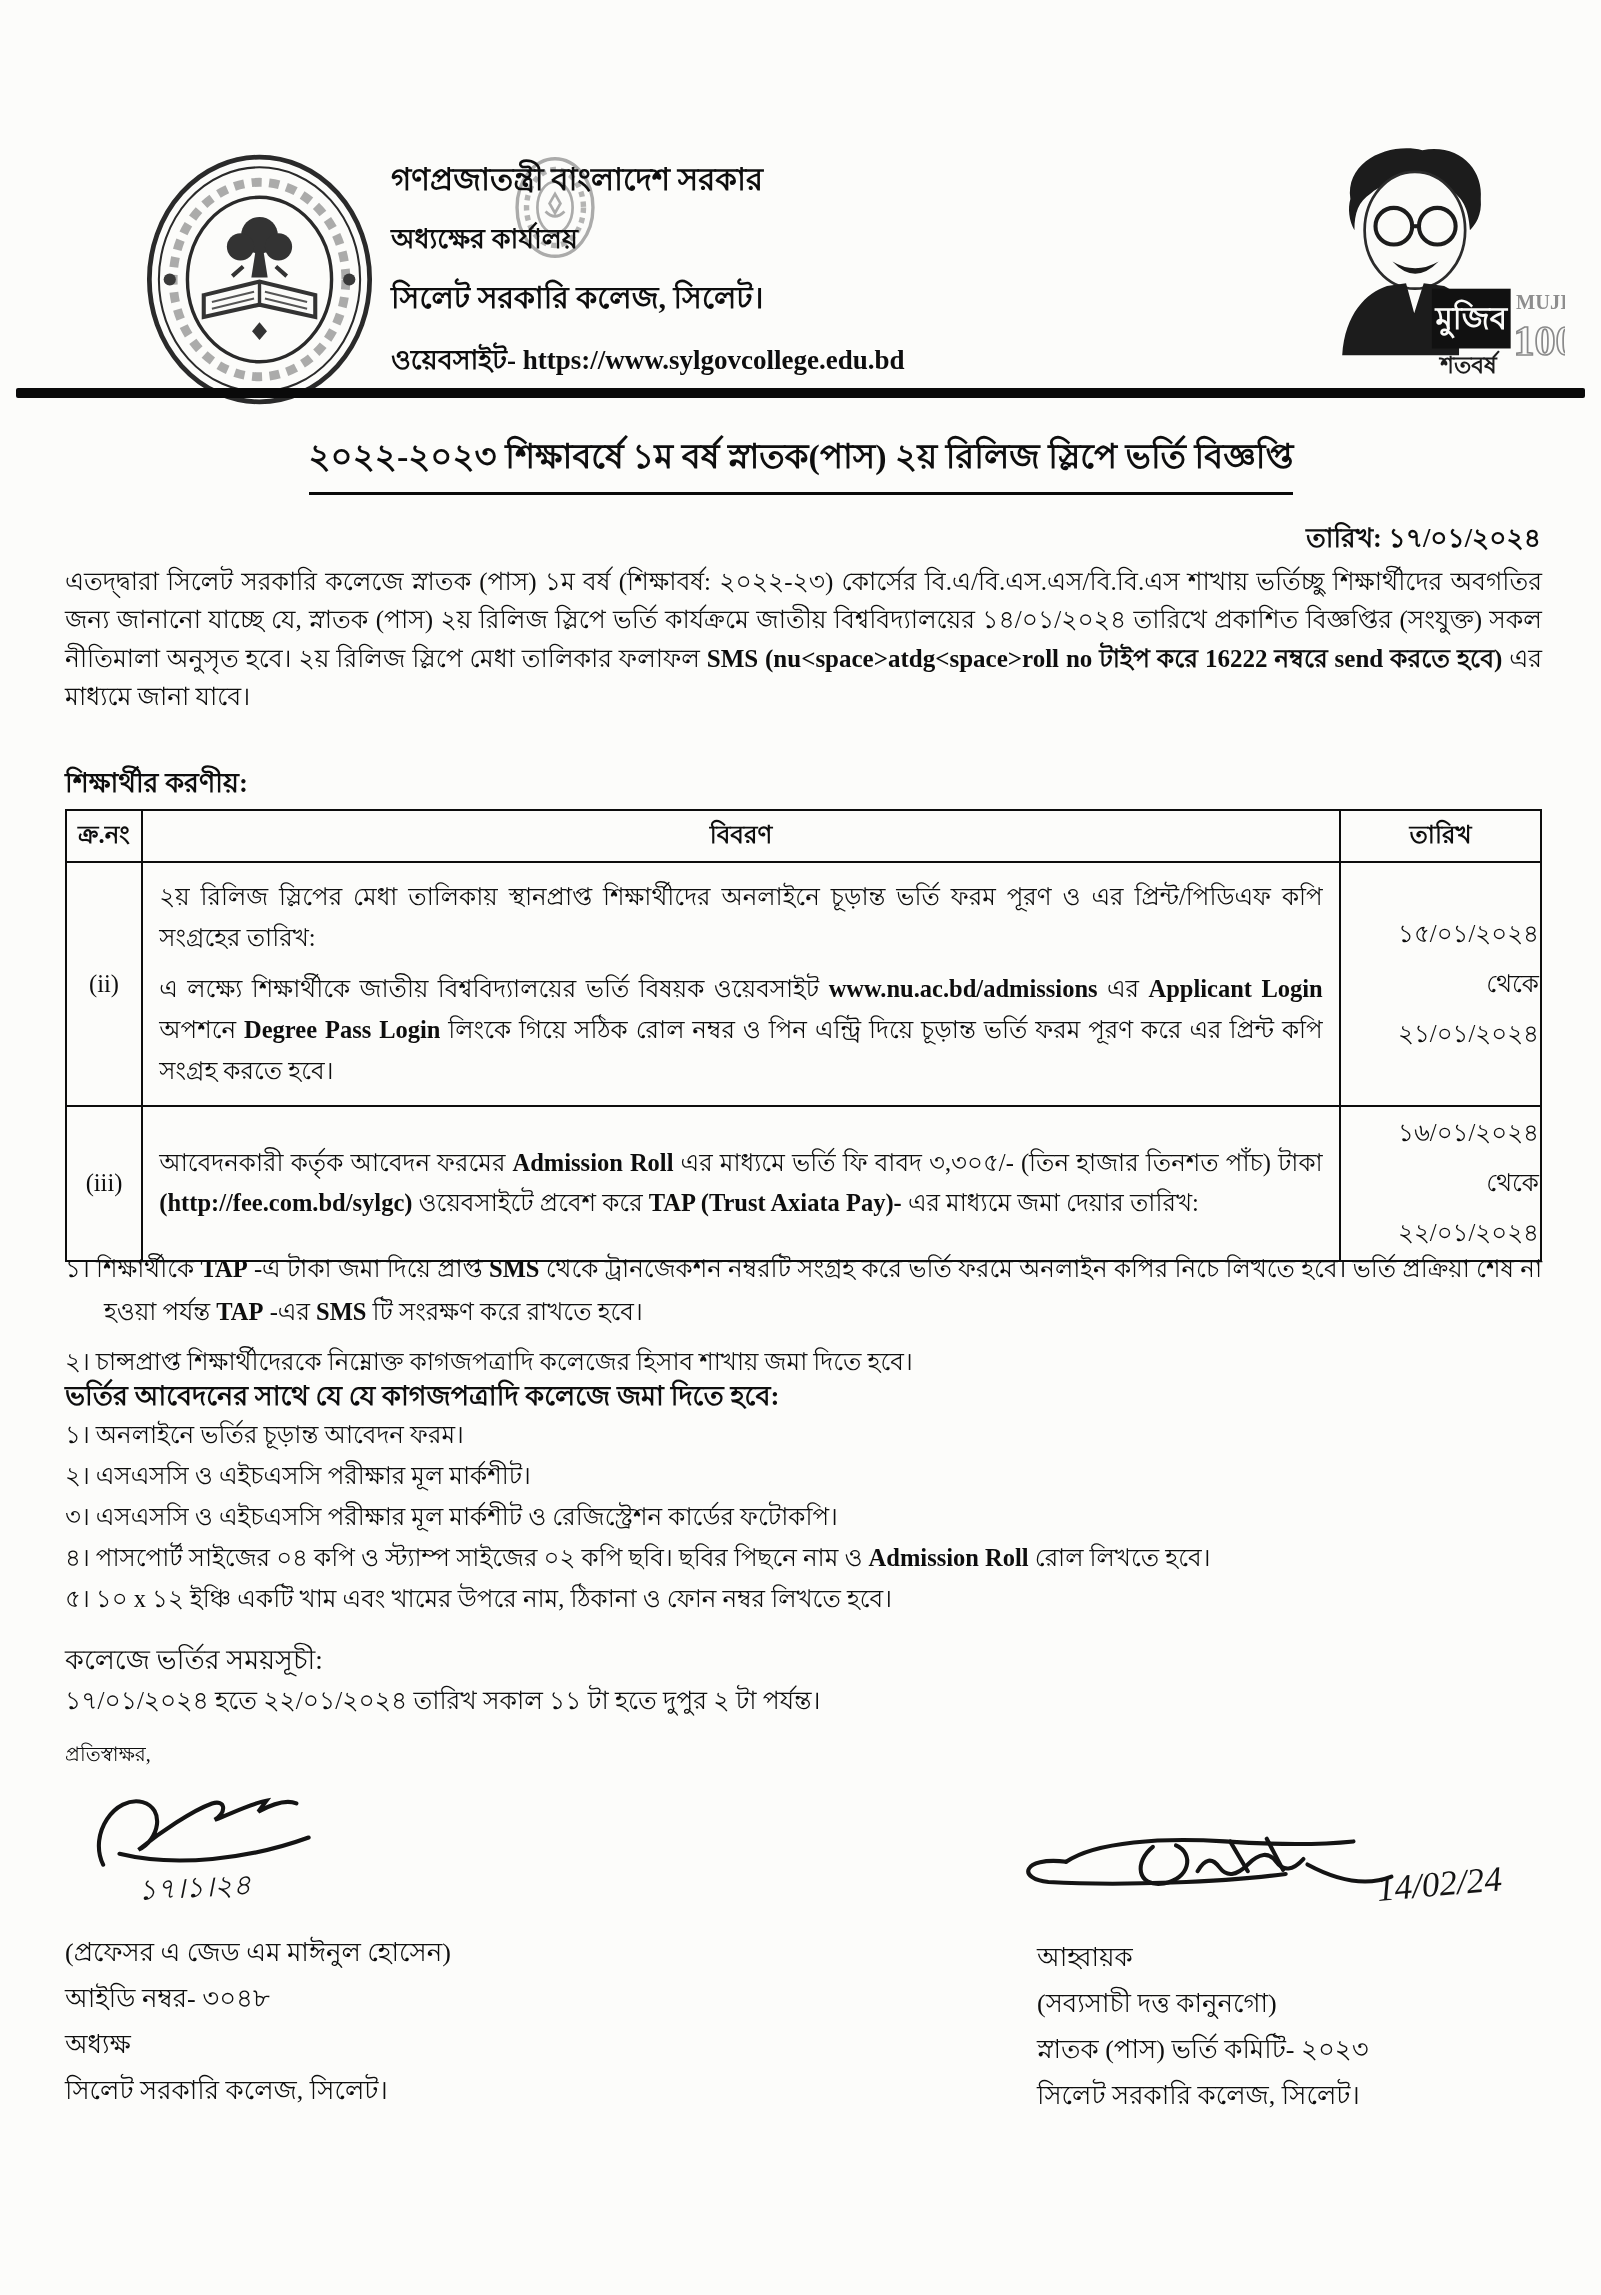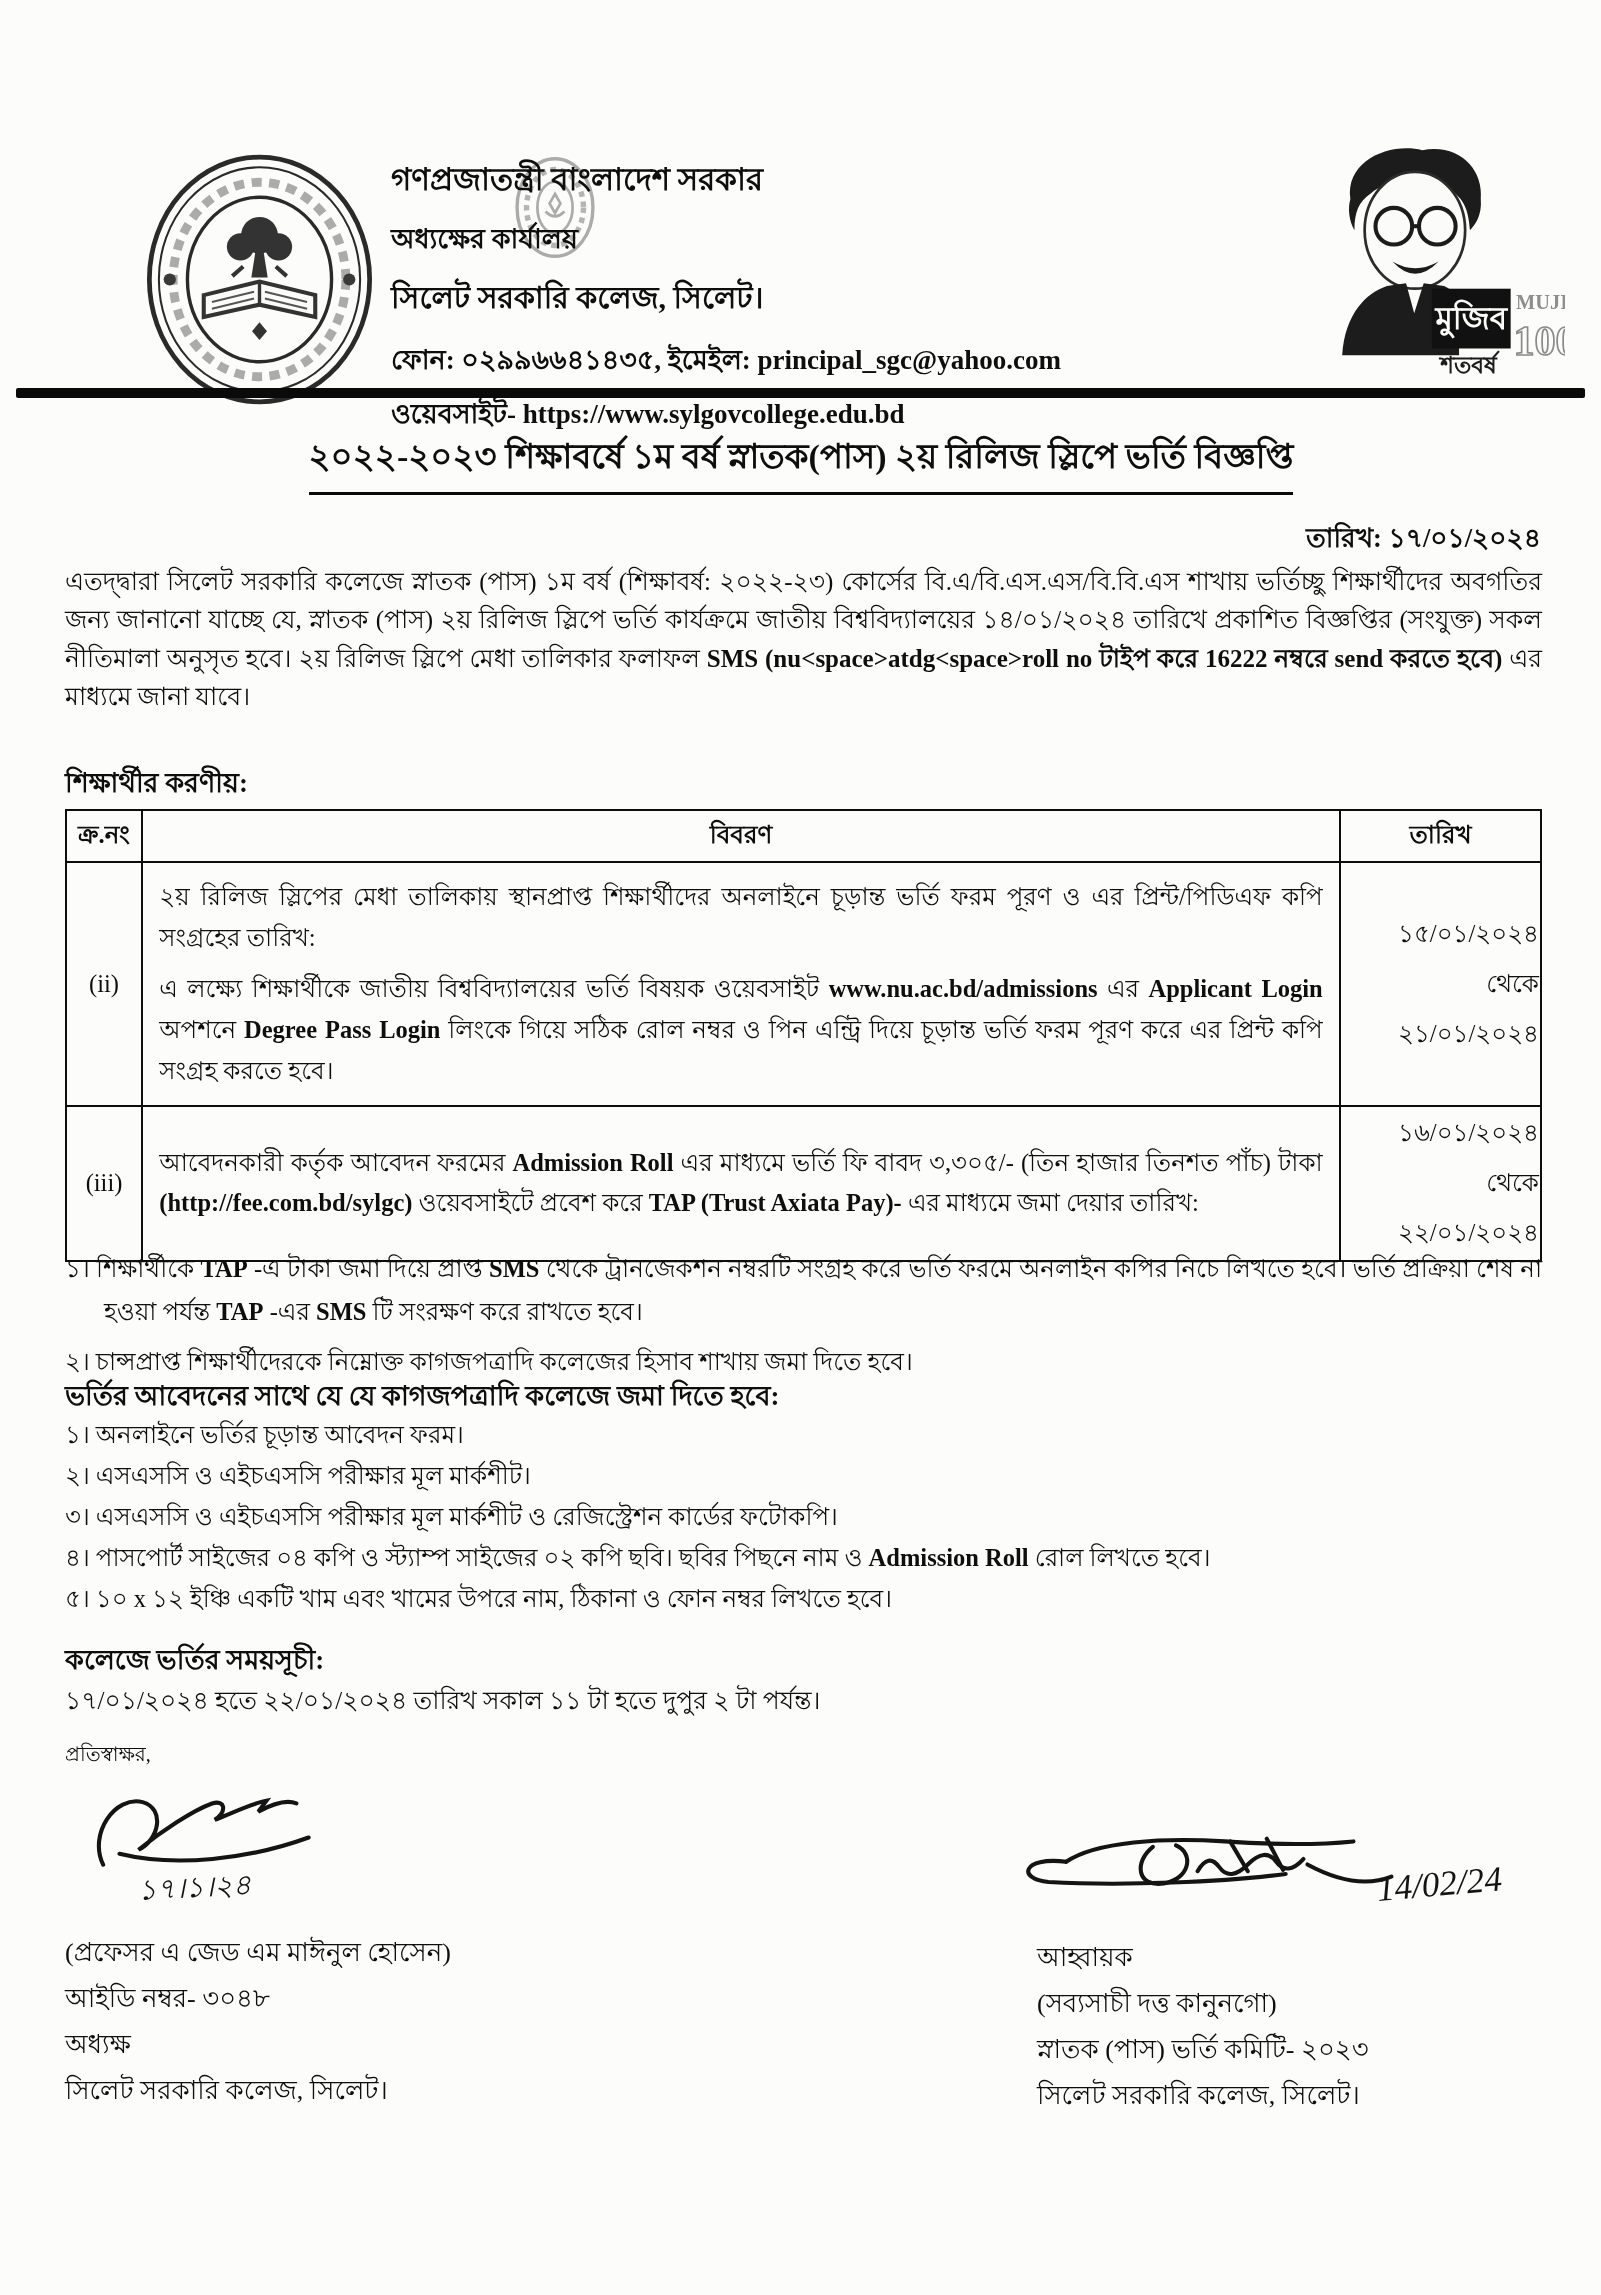--- a/index.html
+++ b/index.html
@@ -45,21 +45,21 @@
   .cell-desc{padding:13.6px 16.3px;line-height:1.66;text-align:justify;}
   .cell-desc p{margin:0;}
   .cell-desc p + p{margin-top:11px;}
   .cell-date{text-align:right;line-height:2.05;font-size:24.5px;}
   
   .notes{left:65px;top:1248px;width:1477px;font-size:24.5px;line-height:1.75;}
   .note{margin:0 0 6.8px 0;padding-left:39px;text-indent:-39px;text-align:justify;}
   .docs-heading{left:65px;top:1375px;font-size:27px;font-weight:700;}
   .docs{left:65px;top:1414px;width:1477px;font-size:24.5px;}
   .doc-item{margin:0;line-height:41px;}
-  .schedule-heading{left:65px;top:1639px;font-size:27px;font-weight:700;}
+  .schedule-heading{left:65px;top:1639px;font-size:27px;font-weight:400;}
   .schedule{left:65px;top:1681px;font-size:25px;}
   .countersign{left:65px;top:1739px;font-size:20px;}
   
   .sig-svg{overflow:visible;}
   .sig-left-block{left:65px;top:1930px;font-size:26px;line-height:46px;}
   .sig-right-block{left:1037px;top:1935px;font-size:26px;line-height:46px;}
   .sig-line{white-space:nowrap;}
   .hand{font-style:italic;}
 </style>
 </head>
@@ -91,21 +91,20 @@
     <ellipse cx="60" cy="76" rx="56" ry="72" fill="none" stroke="#6a6a6a" stroke-width="5"></ellipse>
     <ellipse cx="60" cy="76" rx="42" ry="56" fill="none" stroke="#7a7a7a" stroke-width="8" stroke-dasharray="8 7"></ellipse>
     <ellipse cx="60" cy="76" rx="26" ry="38" fill="none" stroke="#6a6a6a" stroke-width="4"></ellipse>
     <path d="M60 56 l8 14 l-8 14 l-8 -14 Z M46 82 q14 14 28 0" fill="none" stroke="#6a6a6a" stroke-width="4"></path>
   </svg>
 
   <div class="abs head-center">
     <div class="h-line h-govt">গণপ্রজাতন্ত্রী বাংলাদেশ সরকার</div>
     <div class="h-line h-office">অধ্যক্ষের কার্যালয়</div>
     <div class="h-line h-college">সিলেট সরকারি কলেজ, সিলেট।</div>
-    <div class="h-line h-phone">ফোন: ০২৯৯৬৬৪১৪৩৫, ইমেইল: principal_sgc@yahoo.com</div>
     <div class="h-line h-web">ওয়েবসাইট- https://www.sylgovcollege.edu.bd</div>
   </div>
 
   <svg class="abs" style="left:1277px;top:131px;" width="288" height="257" viewBox="0 0 424 378">
     <path d="M108 100 C 100 42 168 16 214 28 C 268 18 304 56 300 100 C 302 124 292 138 284 146 C 282 112 272 100 262 92 C 222 68 162 68 138 92 C 120 104 114 120 114 146 C 106 132 104 114 108 100 Z" fill="#1c1c1c"></path>
     <ellipse cx="203" cy="146" rx="74" ry="86" fill="#fbfbf9" stroke="#2c2c2c" stroke-width="4"></ellipse>
     <circle cx="172" cy="140" r="27" fill="none" stroke="#1c1c1c" stroke-width="6"></circle>
     <circle cx="236" cy="140" r="27" fill="none" stroke="#1c1c1c" stroke-width="6"></circle>
     <path d="M199 140 l10 0" stroke="#1c1c1c" stroke-width="6"></path>
     <path d="M170 192 Q 203 212 238 192 Q 203 228 170 192 Z" fill="#1c1c1c"></path>

